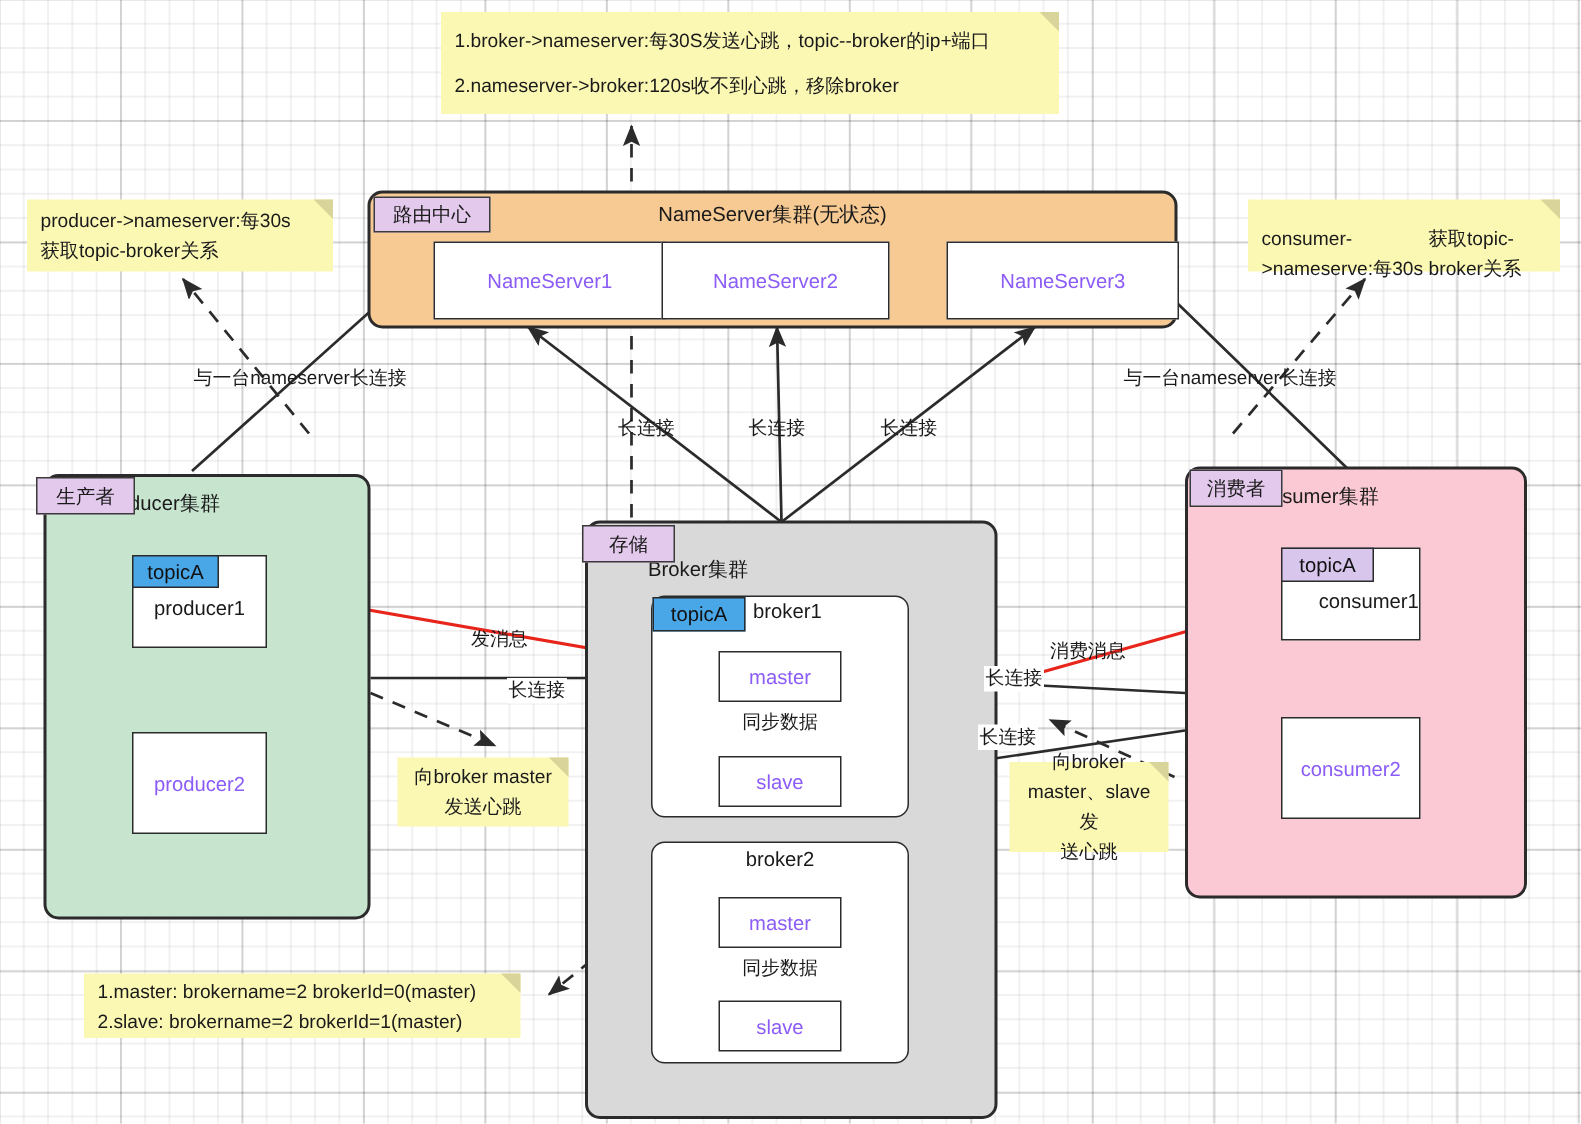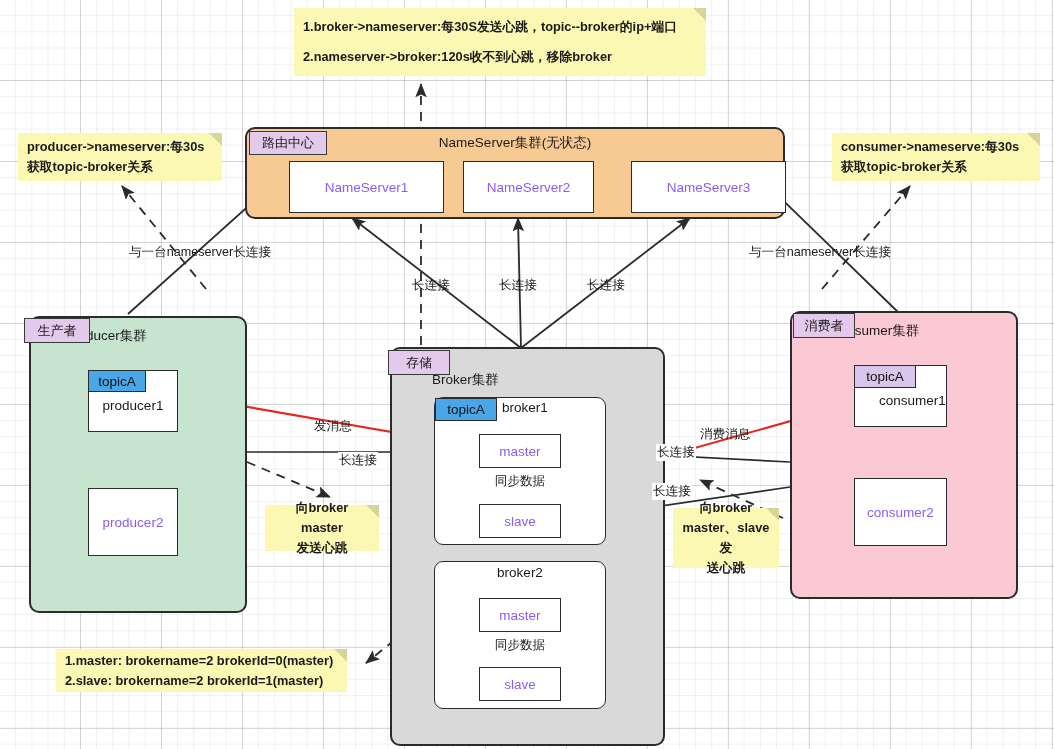--- a/index.html
+++ b/index.html
@@ -59,21 +59,20 @@
   }
   .topic-blue{background:#49a7e8;}
   .topic-purple{background:#d9c6ec;}
 
   
   .note{
     position:absolute;box-sizing:border-box;
     background:#fbf8b4;
     font-size:12.8px;color:#1a1a1a;line-height:1.55;
     padding:16px 9px;
-    font-weight:bold;
   }
   .note .fold{
     position:absolute;right:0;top:0;width:0;height:0;
     border-left:13px solid transparent;border-top:13px solid #d9d49a;
   }
   .note.center{text-align:center;}
 
   
   .elabel{
     position:absolute;font-size:12.6px;color:#1a1a1a;
@@ -139,33 +138,33 @@
     <div>1.broker-&gt;nameserver:每30S发送心跳，topic--broker的ip+端口</div>
     <div>2.nameserver-&gt;broker:120s收不到心跳，移除broker</div>
   </div>
 
   <div class="note" style="left:18px;top:133px;width:204px;height:48px;display:flex;flex-direction:column;justify-content:center;">
     <span class="fold"></span>
     <div>producer-&gt;nameserver:每30s</div>
     <div>获取topic-broker关系</div>
   </div>
 
-  <div class="note" style="left:832px;top:133px;width:208px;height:48px;display:flex;flex-direction:column;justify-content:center;">
+  <div class="note" style="left:832px;top:133px;width:208px;height:48px;display:flex;justify-content:center;">
     <span class="fold"></span>
     <div>consumer-&gt;nameserve:每30s</div>
     <div>获取topic-broker关系</div>
   </div>
 
   <div class="cluster" style="left:245px;top:127px;width:540px;height:92px;background:#f7ca93;">
     <div class="cluster-title" style="top:5px;">NameServer集群(无状态)</div>
 
     <div class="node" style="left:42px;top:32px;width:155px;height:52px;">
       <span>NameServer1</span>
     </div>
-    <div class="node" style="left:216px;top:32px;width:131px;height:52px;justify-content:center;">
+    <div class="node" style="left:194px;top:32px;width:152px;height:52px;justify-content:center;">
       <span>NameServer2</span>
     </div>
     <div class="node" style="left:384px;top:32px;width:155px;height:52px;">
       <span>NameServer3</span>
     </div>
   </div>
   <div class="badge" style="left:249px;top:131px;width:78px;height:24px;">
     <span>路由中心</span>
   </div>
 

